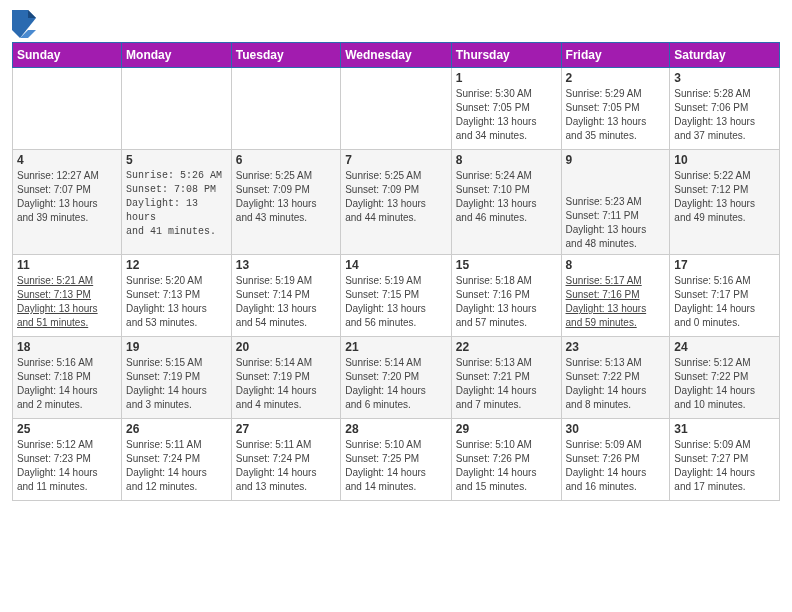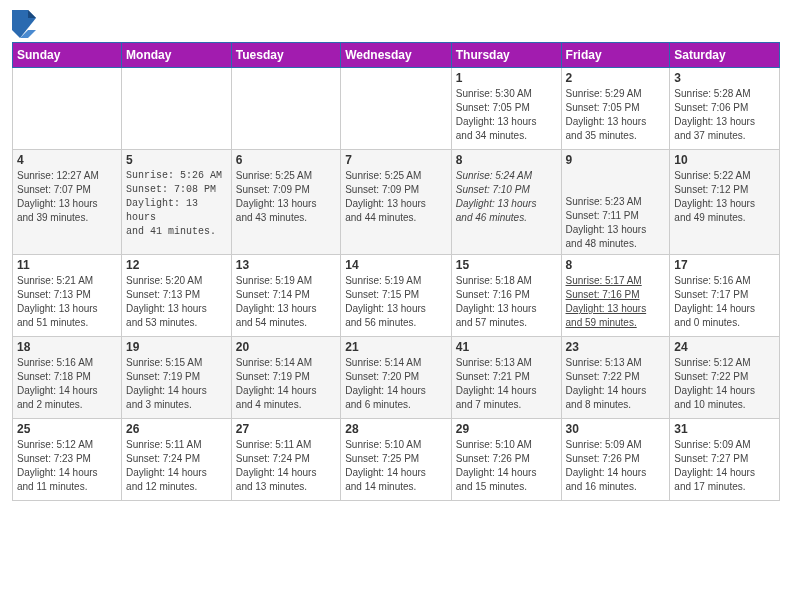--- a/index.html
+++ b/index.html
@@ -184,21 +184,21 @@
           </td>
           <td>
             <span class="day-number">7</span>
             <div class="day-info" style="white-space: pre-line;">Sunrise: 5:25 AM
 Sunset: 7:09 PM
 Daylight: 13 hours
 and 44 minutes.</div>
           </td>
           <td>
             <span class="day-number">8</span>
-            <div class="day-info" style="white-space: pre-line; font-style: italic;">Sunrise: 5:24 AM
+            <div class="day-info" style="white-space: pre-line;">Sunrise: 5:24 AM
 Sunset: 7:10 PM
 Daylight: 13 hours
 and 46 minutes.</div>
           </td>
           <td>
             <span class="day-number">9</span>
             <div class="day-info" style="white-space: pre-line; margin-top: 28px;">Sunrise: 5:23 AM
 Sunset: 7:11 PM
 Daylight: 13 hours
 and 48 minutes.</div>
@@ -207,21 +207,21 @@
             <span class="day-number">10</span>
             <div class="day-info" style="white-space: pre-line;">Sunrise: 5:22 AM
 Sunset: 7:12 PM
 Daylight: 13 hours
 and 49 minutes.</div>
           </td>
         </tr>
         <tr>
           <td>
             <span class="day-number">11</span>
-            <div class="day-info" style="white-space: pre-line;">Sunrise: 5:21 AM
+            <div class="day-info" style="white-space: pre-line; text-decoration: underline;">Sunrise: 5:21 AM
 Sunset: 7:13 PM
 Daylight: 13 hours
 and 51 minutes.</div>
           </td>
           <td>
             <span class="day-number">12</span>
             <div class="day-info" style="white-space: pre-line;">Sunrise: 5:20 AM
 Sunset: 7:13 PM
 Daylight: 13 hours
 and 53 minutes.</div>
@@ -285,21 +285,21 @@
 and 4 minutes.</div>
           </td>
           <td>
             <span class="day-number">21</span>
             <div class="day-info" style="white-space: pre-line;">Sunrise: 5:14 AM
 Sunset: 7:20 PM
 Daylight: 14 hours
 and 6 minutes.</div>
           </td>
           <td>
-            <span class="day-number">41</span>
+            <span class="day-number">22</span>
             <div class="day-info" style="white-space: pre-line;">Sunrise: 5:13 AM
 Sunset: 7:21 PM
 Daylight: 14 hours
 and 7 minutes.</div>
           </td>
           <td>
             <span class="day-number">23</span>
             <div class="day-info" style="white-space: pre-line;">Sunrise: 5:13 AM
 Sunset: 7:22 PM
 Daylight: 14 hours

